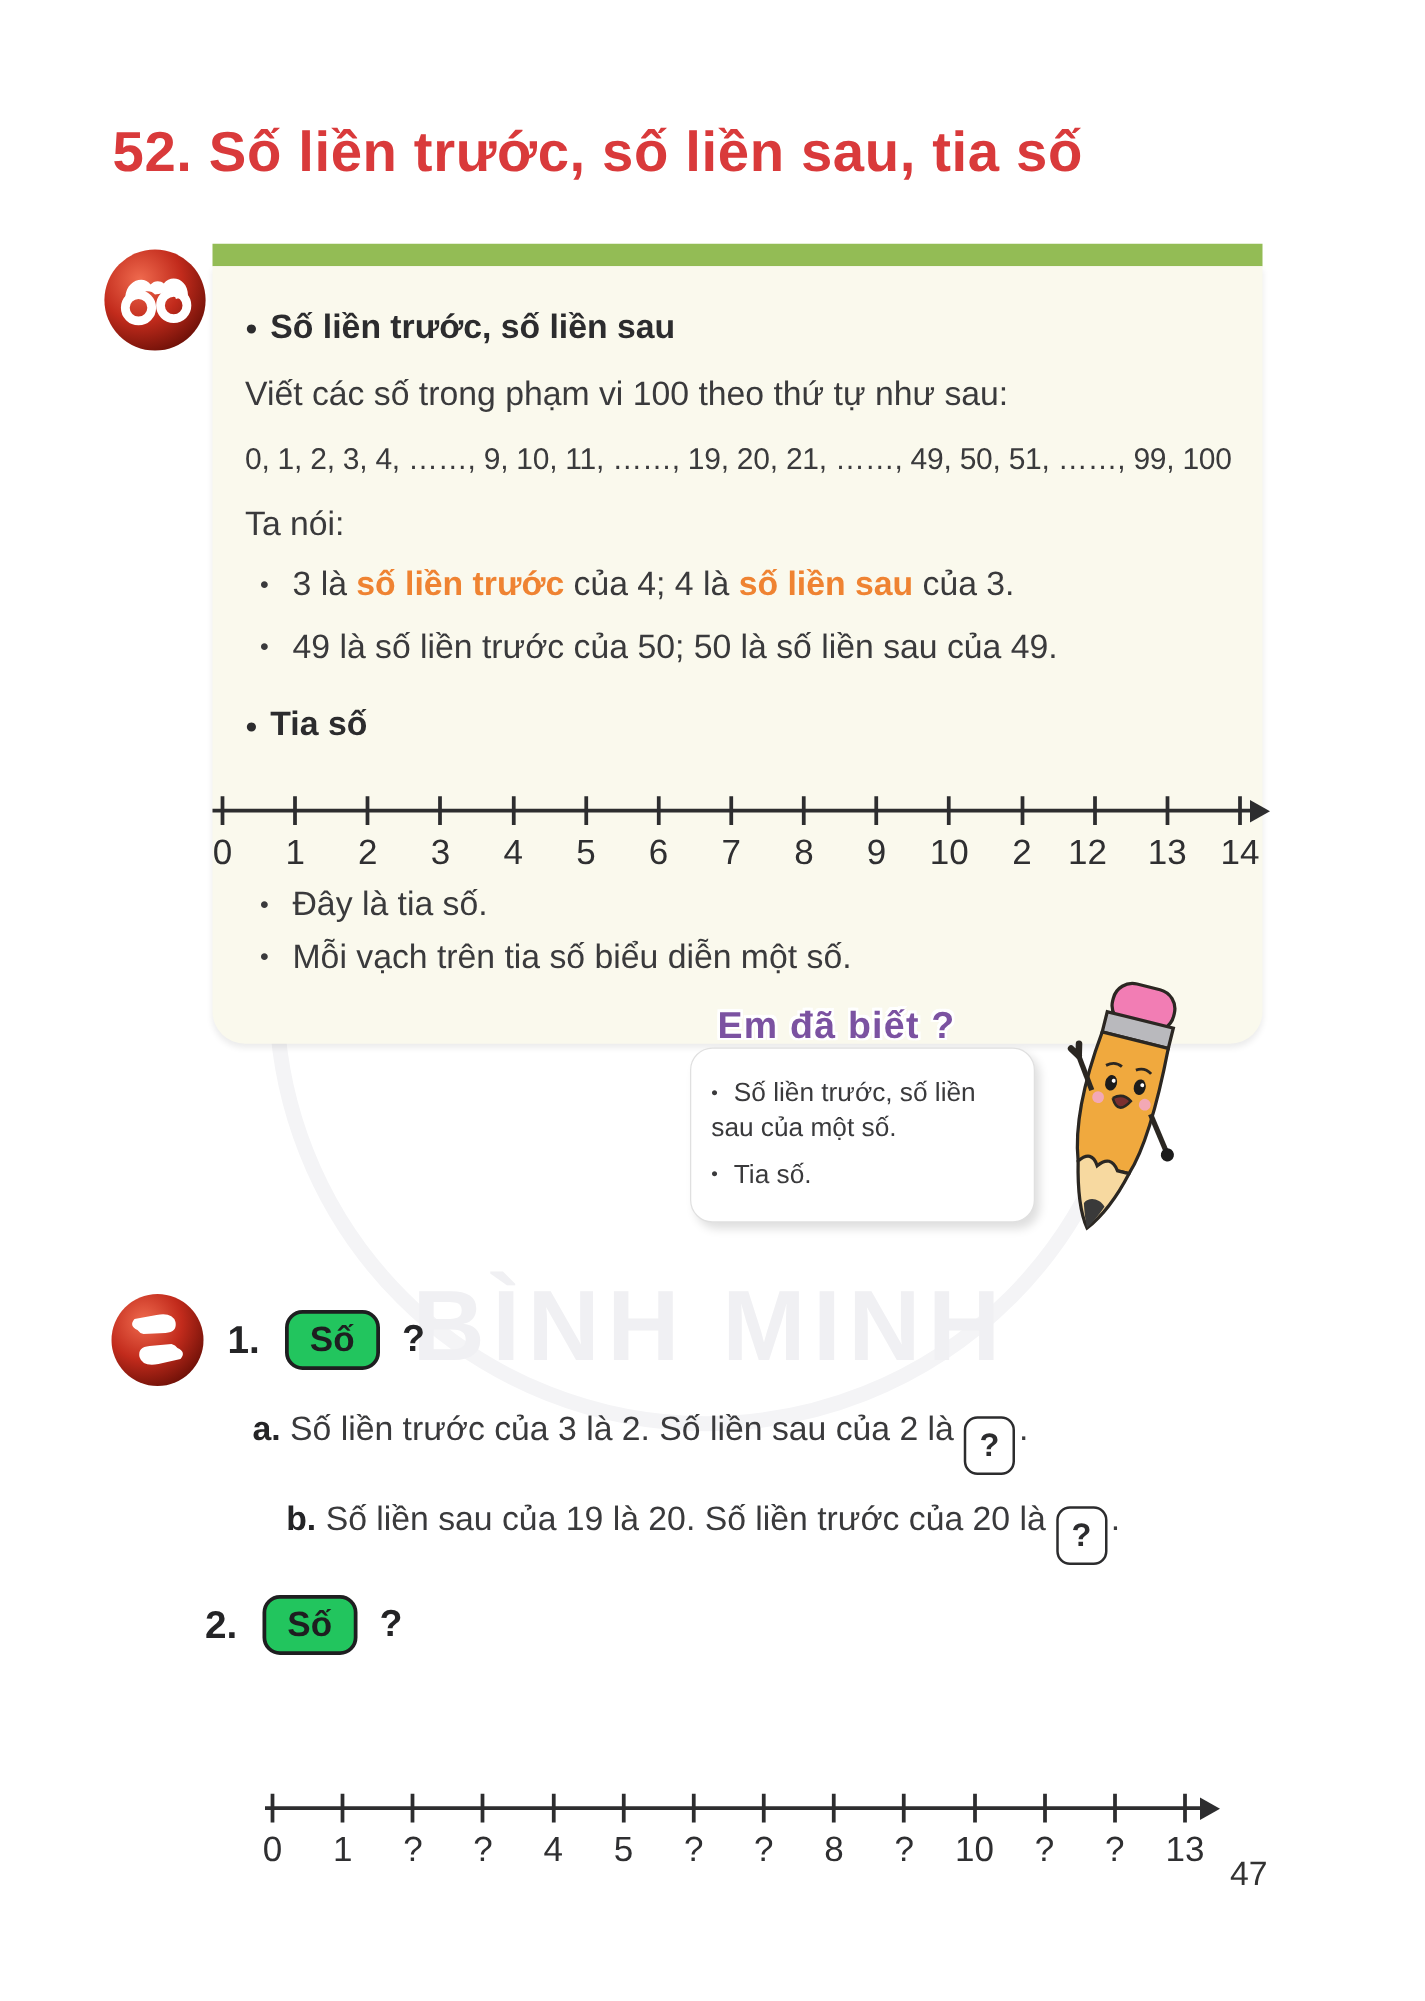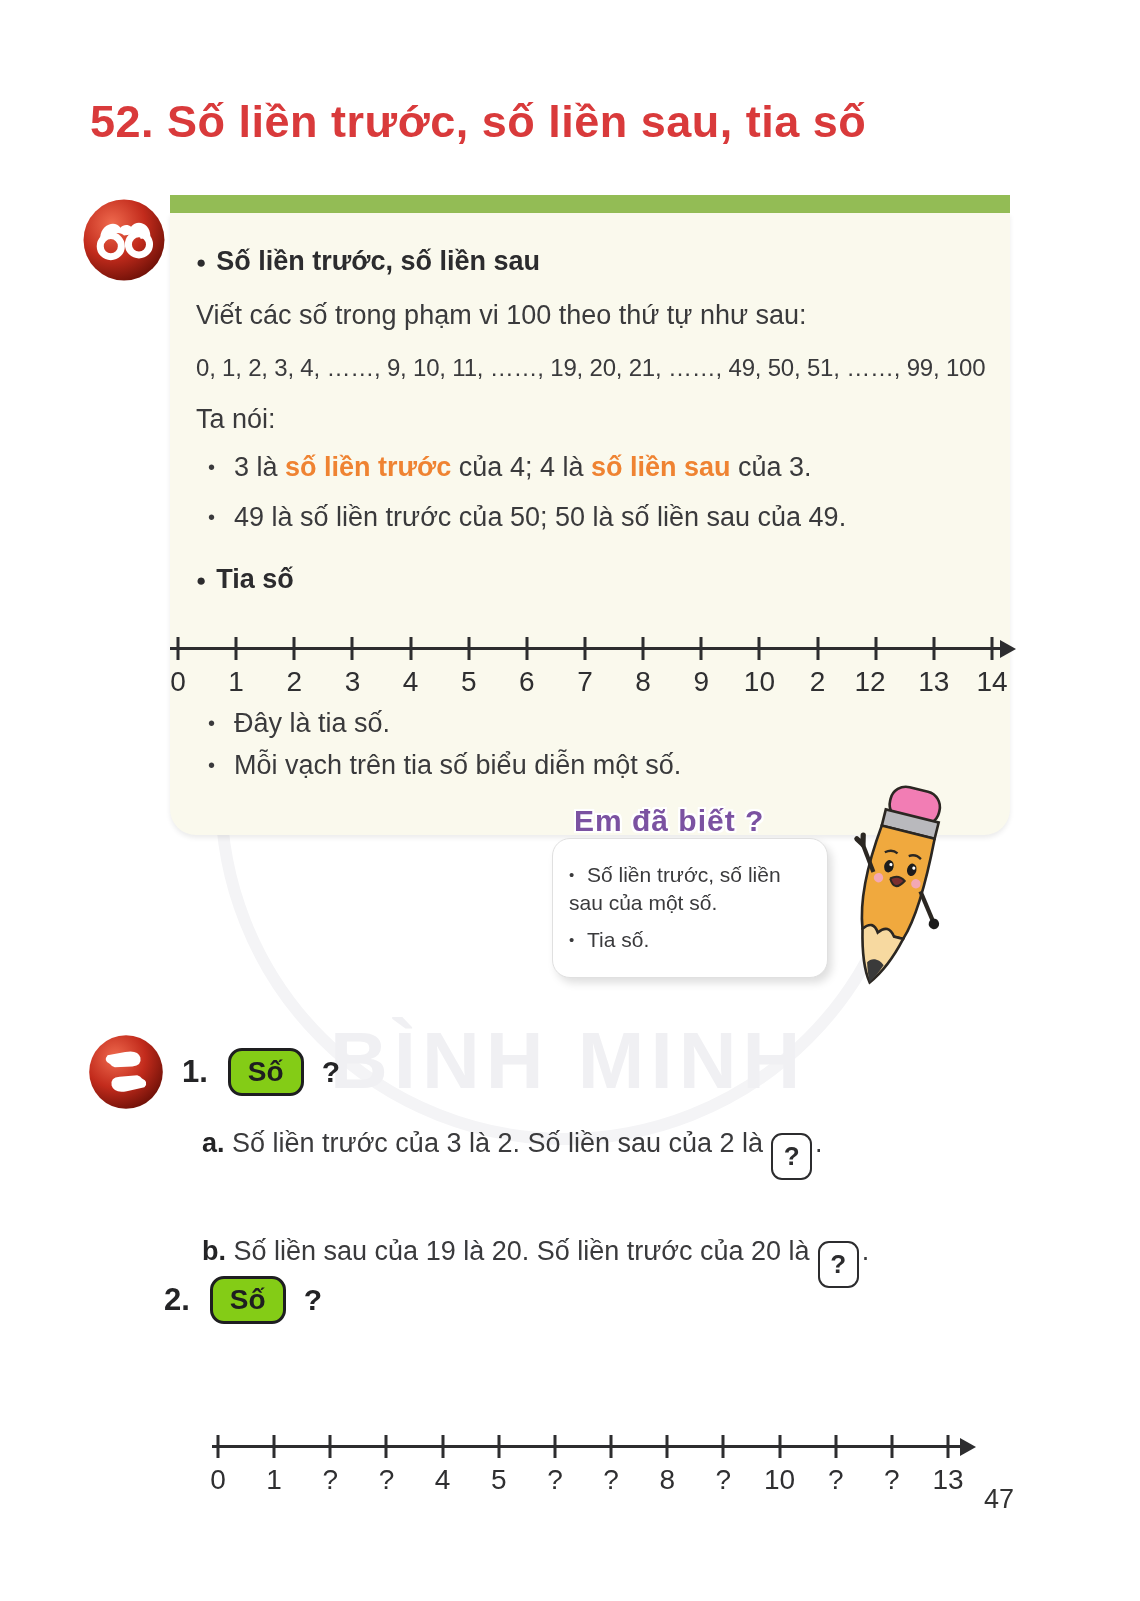--- a/index.html
+++ b/index.html
@@ -44,21 +44,21 @@
                              0 -2px 0 #fff, 0 2px 0 #fff, -2px 0 0 #fff, 2px 0 0 #fff;padding-left:12px; }
   .known-box { position:absolute; left:552px; top:838px; width:276px; height:140px; background:#ffffff;
                border:1px solid #e0e0e0; border-radius:18px; z-index:3;
                box-shadow:4px 5px 8px rgba(0,0,0,0.13); padding:22px 14px 0 16px; }
   .known-item { font-size:21px; color:#3a3a3c; line-height:1.35; margin-bottom:8px; }
   .known-item .dot-sm { width:18px; font-size:15px; }
 
   
   .ex-row { position:absolute; display:flex; align-items:center; z-index:2; }
   .ex-num { font-size:31px; font-weight:bold; color:#242426; margin-right:16px; }
-  .so-chip { border:3px solid #1e1e20; border-radius:14px; background:#84cc16; padding:5px 17px;
+  .so-chip { border:3px solid #1e1e20; border-radius:14px; background:#22c55e; padding:5px 17px;
              font-size:28px; font-weight:bold; color:#1e1e20; }
   .ex-q { font-size:30px; font-weight:bold; color:#242426; margin-left:14px; }
   .task-line { position:absolute; left:202px; z-index:2; font-size:27px; color:#3a3a3c; white-space:nowrap; }
   .task-label { font-weight:bold; color:#242426; }
   .ans-chip { display:inline-flex; align-items:center; justify-content:center; width:41px; height:47px;
               border:2.5px solid #2c2c2e; border-radius:11px; background:#fff; font-size:26px; font-weight:bold;
               color:#2c2c2e; vertical-align:-13px; margin:0 3px 0 8px; }
 
   .icon-badge { flex:0 0 auto; }
   .page-num { position:absolute; left:984px; top:1484px; font-size:27px; color:#333; z-index:2; }
@@ -201,21 +201,21 @@
       <path d="M70,58 q9,4 3,11 l-22,5 q-16,3 -19,-7 q-2,-10 10,-11 l22,-2 q4,1 6,4 z" fill="#ffffff"></path>
     </svg>
     <span class="ex-num" style="margin-left:12px;">1.</span>
     <span class="so-chip">Số</span>
     <span class="ex-q">?</span>
   </div>
 
   <div class="task-line" style="top:1128px;">
     <span class="task-label">a.</span><span> Số liền trước của 3 là 2. Số liền sau của 2 là</span><span class="ans-chip">?</span><span>.</span>
   </div>
-  <div class="task-line" style="top:1236px;">
+  <div class="task-line" style="top:1200px;margin-left:27px;">
     <span class="task-label">b.</span><span> Số liền sau của 19 là 20. Số liền trước của 20 là</span><span class="ans-chip">?</span><span>.</span>
   </div>
 
   <div class="ex-row" style="left:164px; top:1276px; gap:4px;">
     <span class="ex-num">2.</span>
     <span class="so-chip">Số</span>
     <span class="ex-q">?</span>
   </div>
 
   <div class="numberline" style="left:212px; top:1428px; width:766px;">

